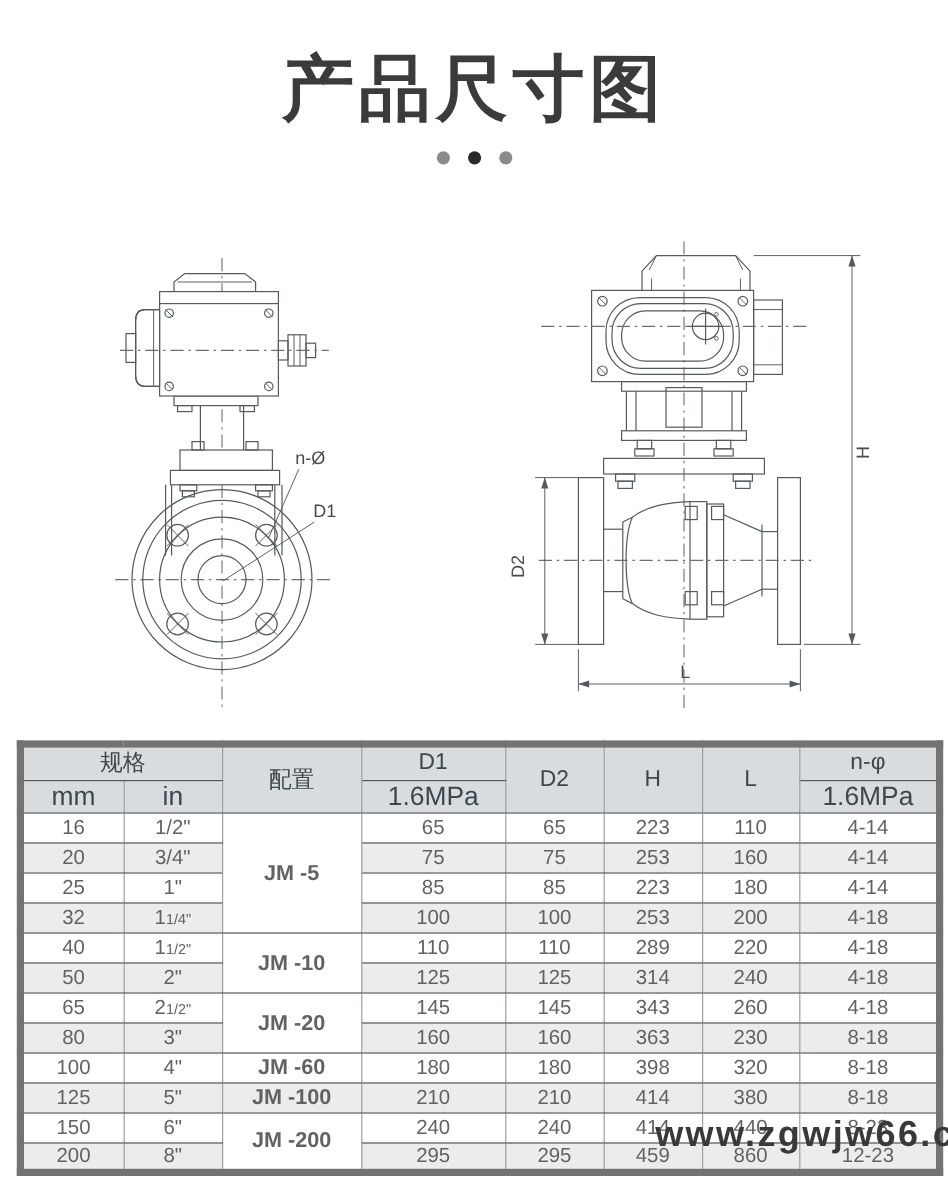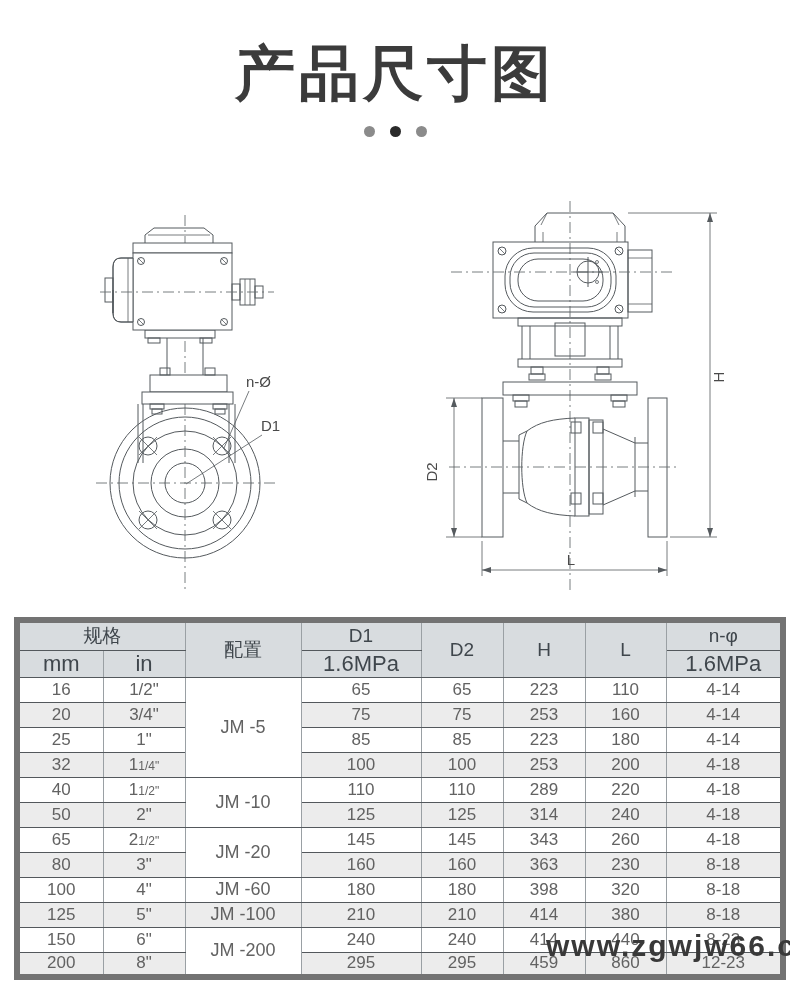--- a/index.html
+++ b/index.html
@@ -37,21 +37,21 @@
       border-top:1px solid #53585c; border-bottom:1px solid #53585c;
       border-left:1px solid #9aa0a4; border-right:1px solid #9aa0a4;
       text-align:center; vertical-align:middle; padding:0; }
   .spec-table { border:6px solid #737373; }
   .spec-table thead th { background:#d8dcdf; font-weight:normal;
       color:#3f464c; font-size:19px; }
   .spec-table thead tr:first-child th { height:30px; }
   .spec-table thead tr:last-child th  { height:26px; font-size:22px; }
   .spec-table tbody td { height:25px; background:#ffffff; }
   .spec-table tbody tr.alt td { background:#ececec;margin-left:32px; }
-  .spec-table tbody td.config-cell { background:#ffffff; font-size:18px; }
+  .spec-table tbody td.config-cell { background:#ffffff; font-size:18px;font-weight:bold; }
   .frac { font-size:12px; }
 
   
   .watermark { position:absolute; left:546px; top:929px; z-index:5;
                font-size:30px; font-weight:bold; color:#393939;
                letter-spacing:2px; white-space:nowrap; pointer-events:none; }
 </style>
 </head>
 <body>
 

